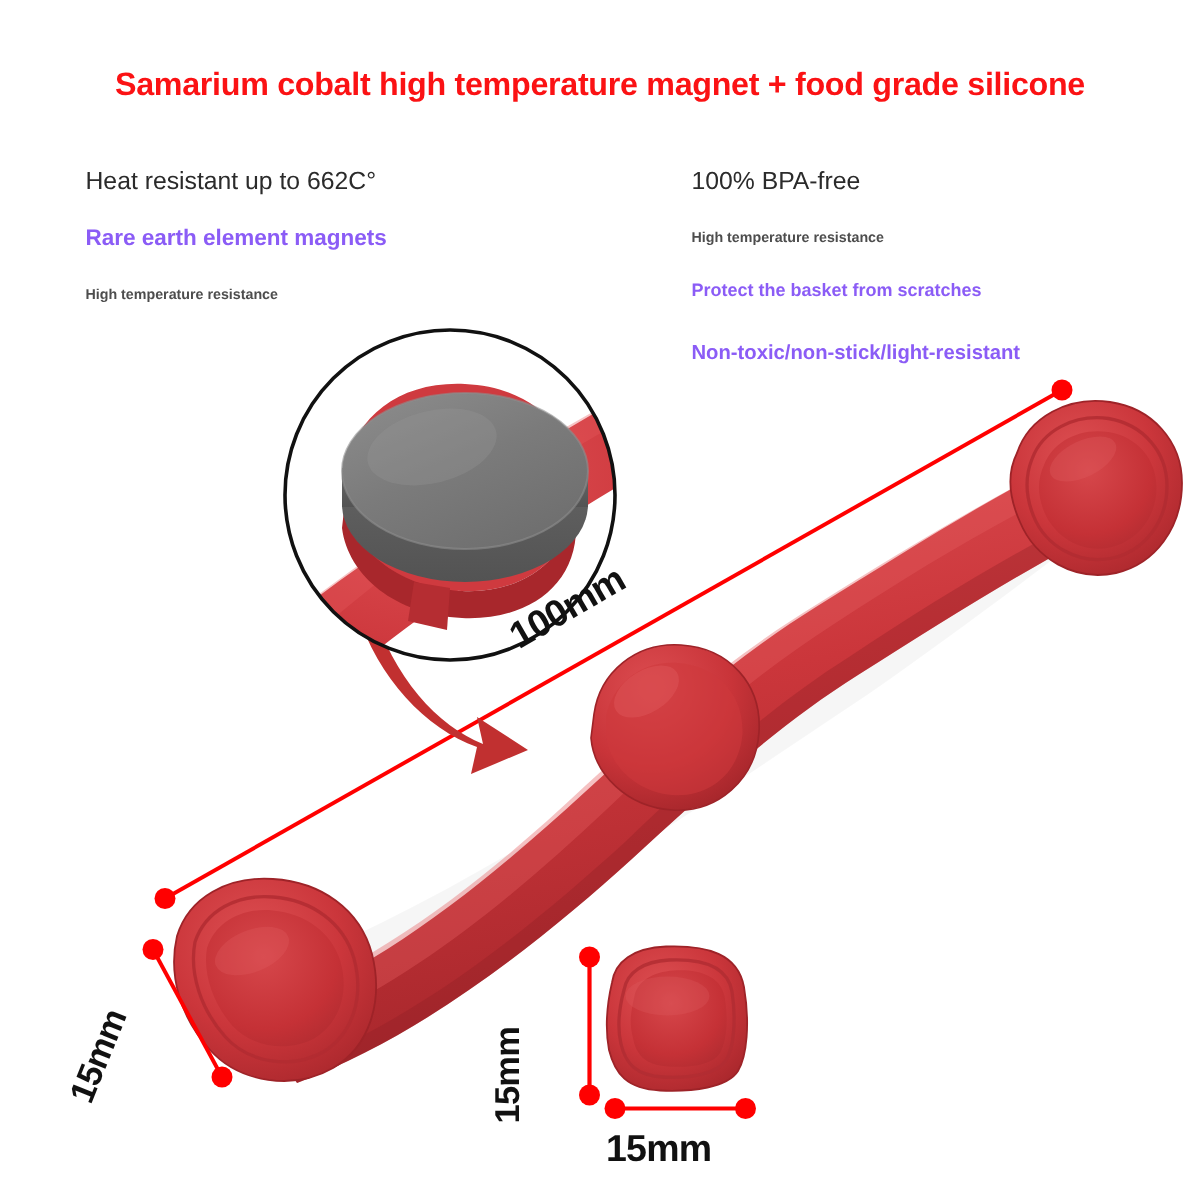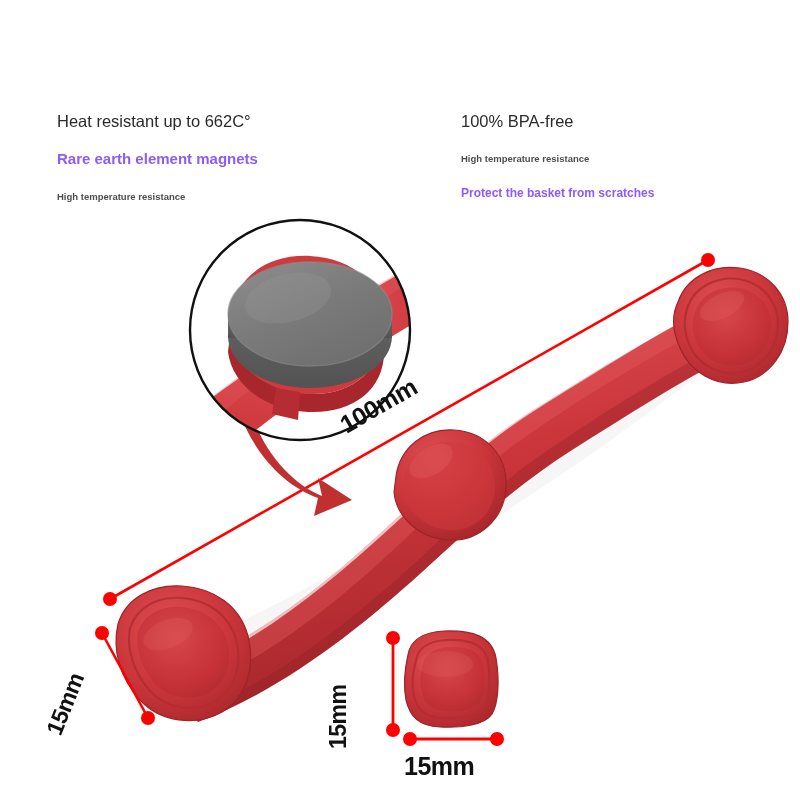--- a/index.html
+++ b/index.html
@@ -108,28 +108,30 @@
     top: 752px;
     font-size: 25px;
     letter-spacing: -0.5px;
   }
 </style>
 </head>
 <body>
 
 <div id="page">
 
+  <div id="headline">Samarium cobalt high temperature magnet + food grade silicone</div>
 
   <div class="feat-big" id="f-heat">Heat resistant up to 662C°</div>
   <div class="feat-mid" id="f-rare">Rare earth element magnets</div>
   <div class="feat-small" id="f-hot1">High temperature resistance</div>
 
   <div class="feat-big" id="f-bpa">100% BPA-free</div>
   <div class="feat-small" id="f-hot2">High temperature resistance</div>
   <div class="feat-mid" id="f-prot">Protect the basket from scratches</div>
+  <div class="feat-mid" id="f-nontox">Non-toxic/non-stick/light-resistant</div>
 
   <svg id="art" viewBox="0 0 800 800">
     <defs>
 
       <linearGradient id="strapGrad" x1="0" y1="0" x2="0" y2="1">
         <stop offset="0%" stop-color="#d9484c"></stop>
         <stop offset="38%" stop-color="#cf3a3f"></stop>
         <stop offset="72%" stop-color="#c23035"></stop>
         <stop offset="100%" stop-color="#a8272c"></stop>
       </linearGradient>

